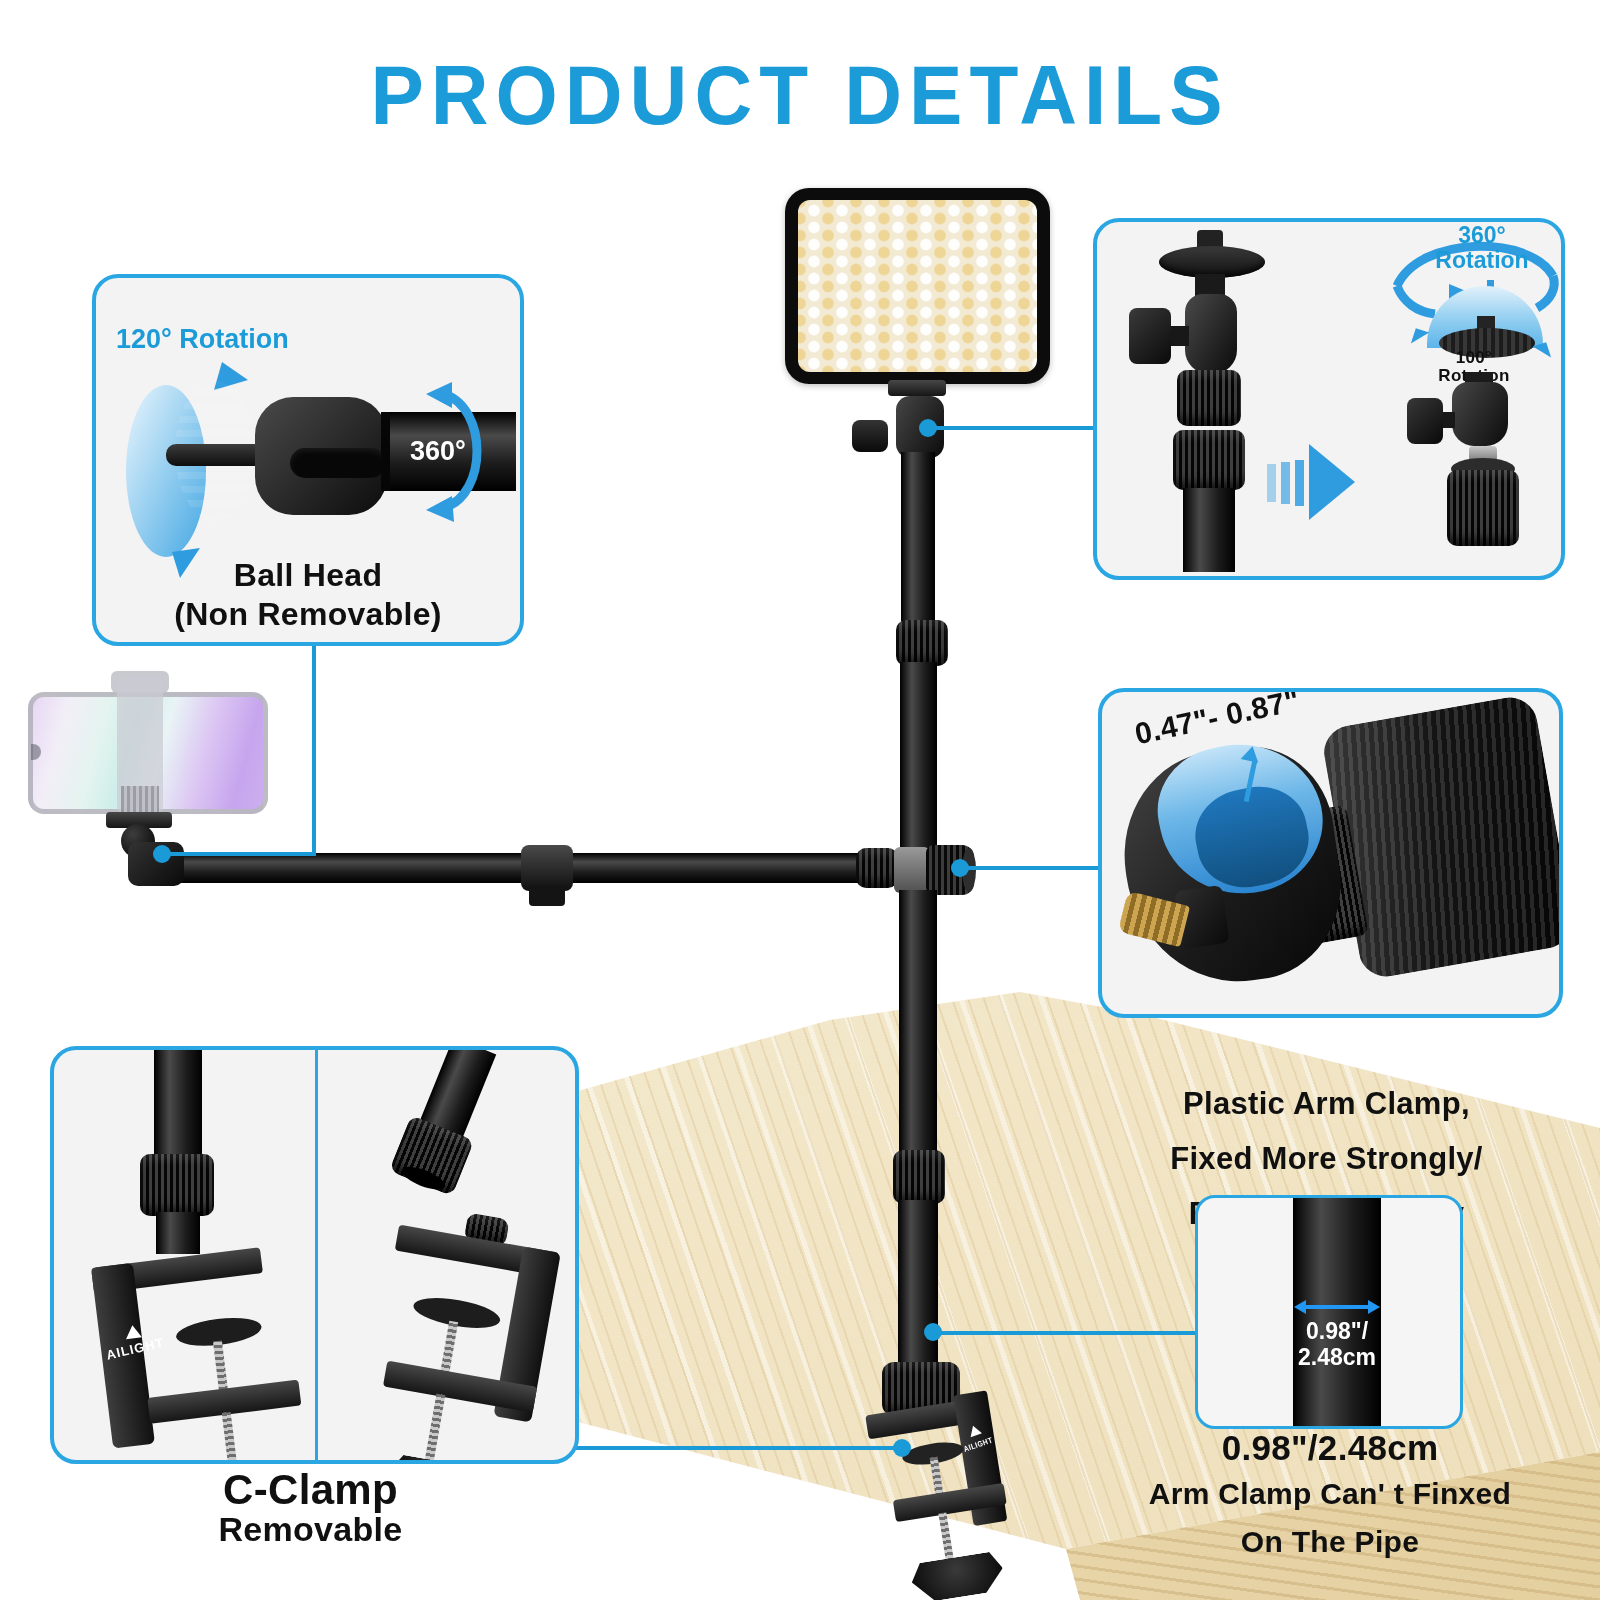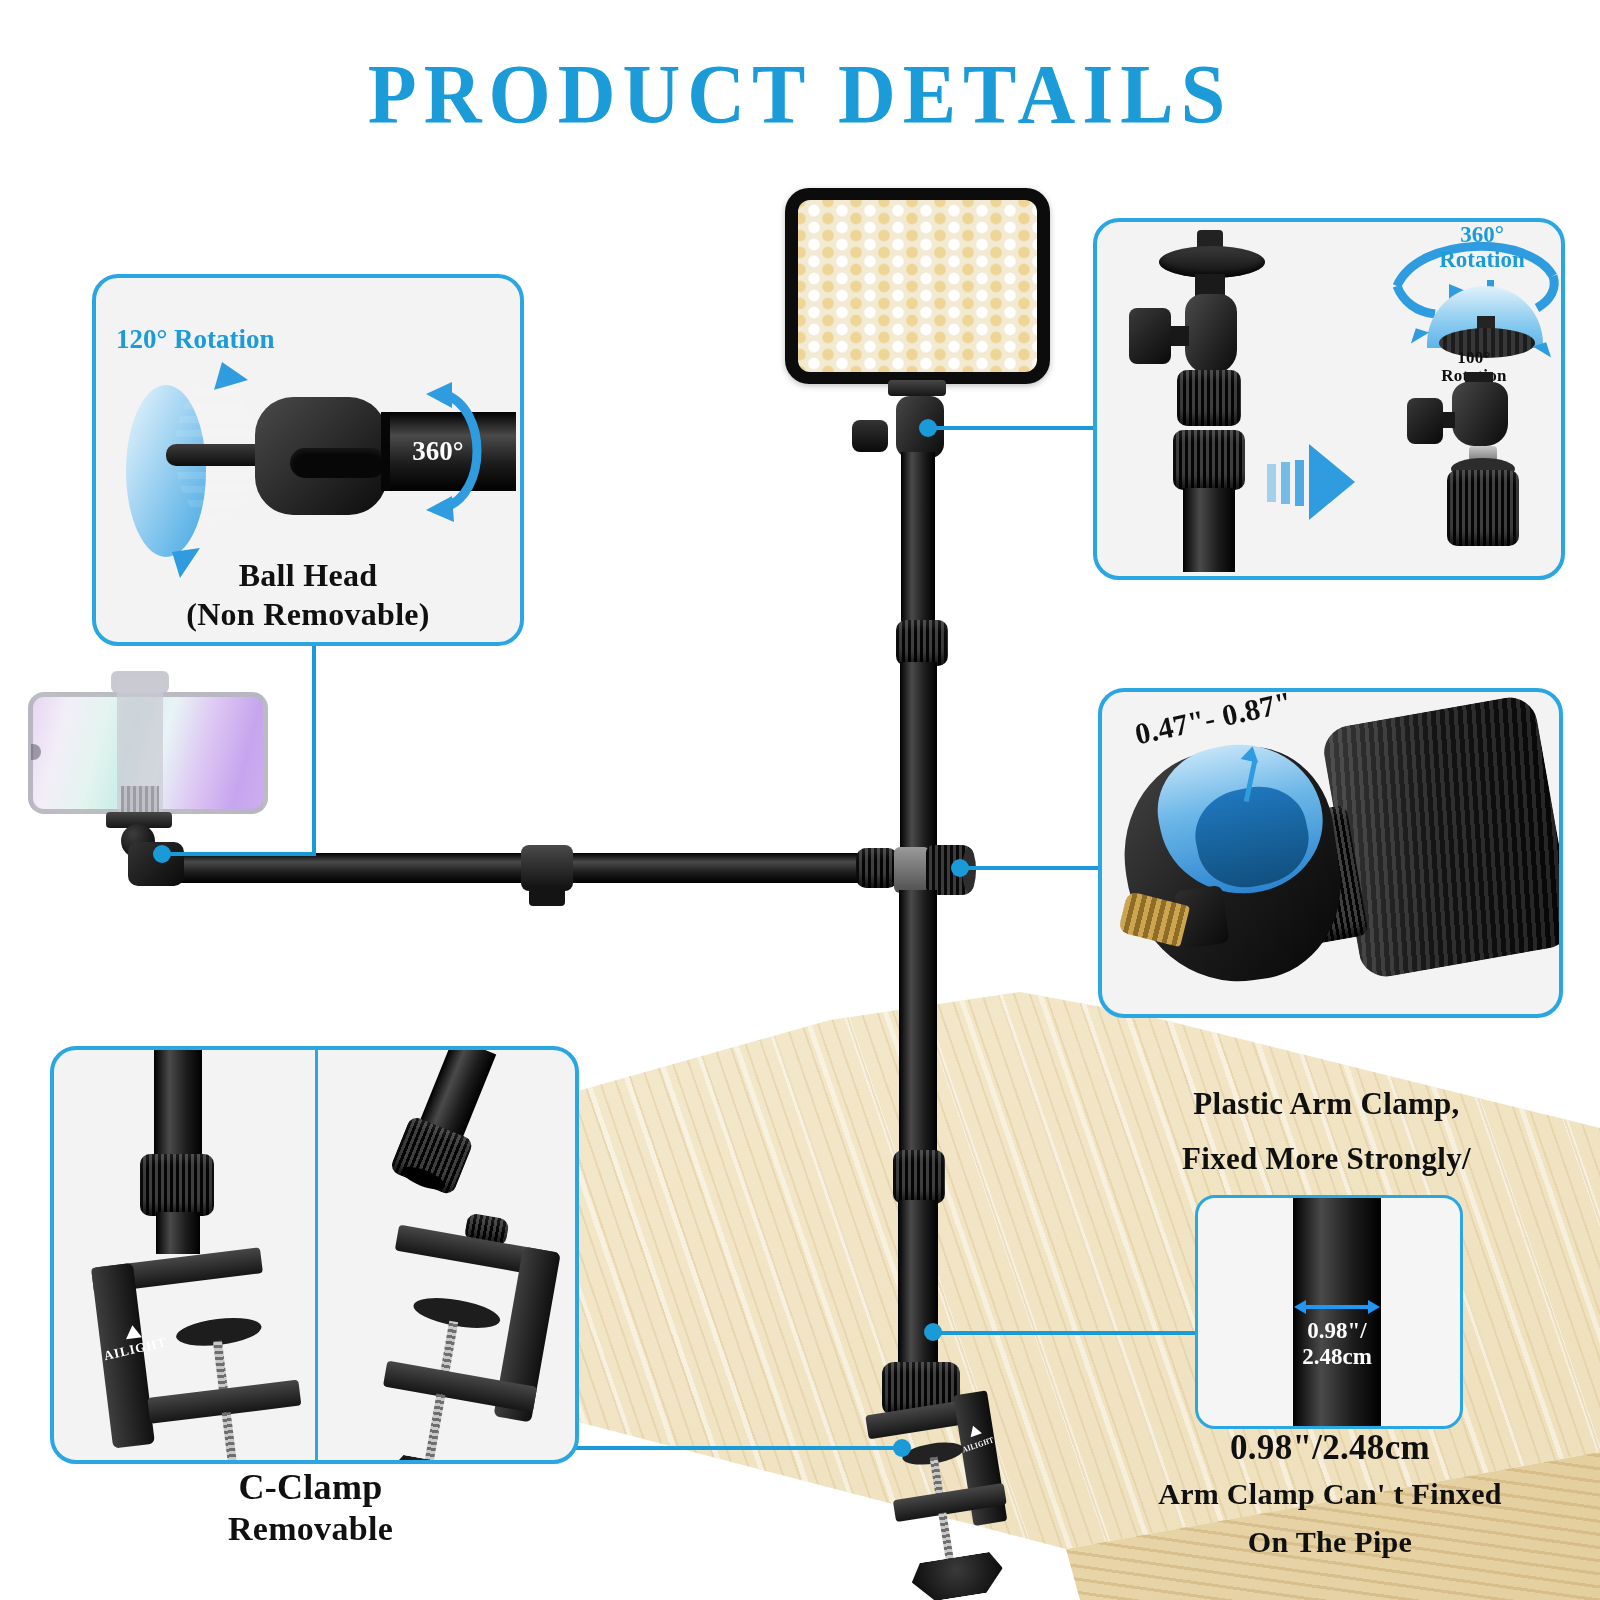--- a/index.html
+++ b/index.html
@@ -1,17 +1,17 @@
 <!DOCTYPE html>
 <html><head>
 <meta charset="utf-8">
 <style>
   html,body{margin:0;padding:0;background:#fff;}
   #canvas{position:relative;width:1600px;height:1600px;overflow:hidden;background:#ffffff;
-          font-family:Liberation Serif, serif;}
+          font-family:Liberation Sans, sans-serif;}
   .abs{position:absolute;}
   .box{position:absolute;border:4px solid #2aa7e2;border-radius:26px;background:#f3f3f4;}
   .cap{position:absolute;color:#101010;font-weight:700;text-align:center;letter-spacing:.3px;}
   .blue-label{color:#1b9bd8;font-weight:700;}
   .cline{position:absolute;background:#1b9ad8;}
   .cdot{position:absolute;width:18px;height:18px;border-radius:50%;background:#1b9ad8;}
   .poleH{background:linear-gradient(180deg,#000 0%,#4a4a4a 30%,#1c1c1c 65%,#000 100%);}
   .poleV{background:linear-gradient(90deg,#000 0%,#4a4a4a 32%,#1c1c1c 68%,#000 100%);}
   .ridged{background-color:#181818;
     background-image:repeating-linear-gradient(90deg,#050505 0 3px,#3f3f3f 3px 6px);
@@ -279,21 +279,21 @@
       <div class="abs plate" style="left:20px;top:38px;width:162px;height:26px;"></div>
       <div class="abs" style="left:146px;top:38px;width:38px;height:172px;border-radius:6px;
                   background:linear-gradient(90deg,#3e3e3e,#101010);"></div>
       <div class="abs" style="left:48px;top:102px;width:88px;height:26px;border-radius:50%;background:#1d1d1d;"></div>
       <div class="abs screwS" style="left:86px;top:124px;width:9px;height:56px;"></div>
       <div class="abs plate" style="left:32px;top:174px;width:152px;height:26px;"></div>
       <div class="abs screwS" style="left:86px;top:198px;width:9px;height:72px;"></div>
       <div class="abs wing" style="left:52px;top:264px;width:102px;height:44px;"></div>
     </div>
   </div>
-  <div class="cap" style="left:50px;top:1466px;width:521px;font-size:36px;">C-Clamp</div>
+  <div class="cap" style="left:50px;top:1466px;width:521px;font-size:42px;">C-Clamp</div>
   <div class="cap" style="left:50px;top:1510px;width:521px;font-size:34px;">Removable</div>
 
   <div class="abs" style="left:1195px;top:1195px;width:262px;height:228px;border:3px solid #2aa7e2;border-radius:20px;
               background:#f5f5f5;overflow:hidden;">
     <div class="abs poleV" style="left:95px;top:0;width:88px;height:100%;"></div>
     <div class="abs" style="left:106px;top:107px;width:66px;height:4px;background:#2196f3;"></div>
     <div class="tri abs" style="left:96px;top:102px;border-top:7px solid transparent;border-bottom:7px solid transparent;
                 border-right:12px solid #2196f3;"></div>
     <div class="tri abs" style="left:170px;top:102px;border-top:7px solid transparent;border-bottom:7px solid transparent;
                 border-left:12px solid #2196f3;"></div>

